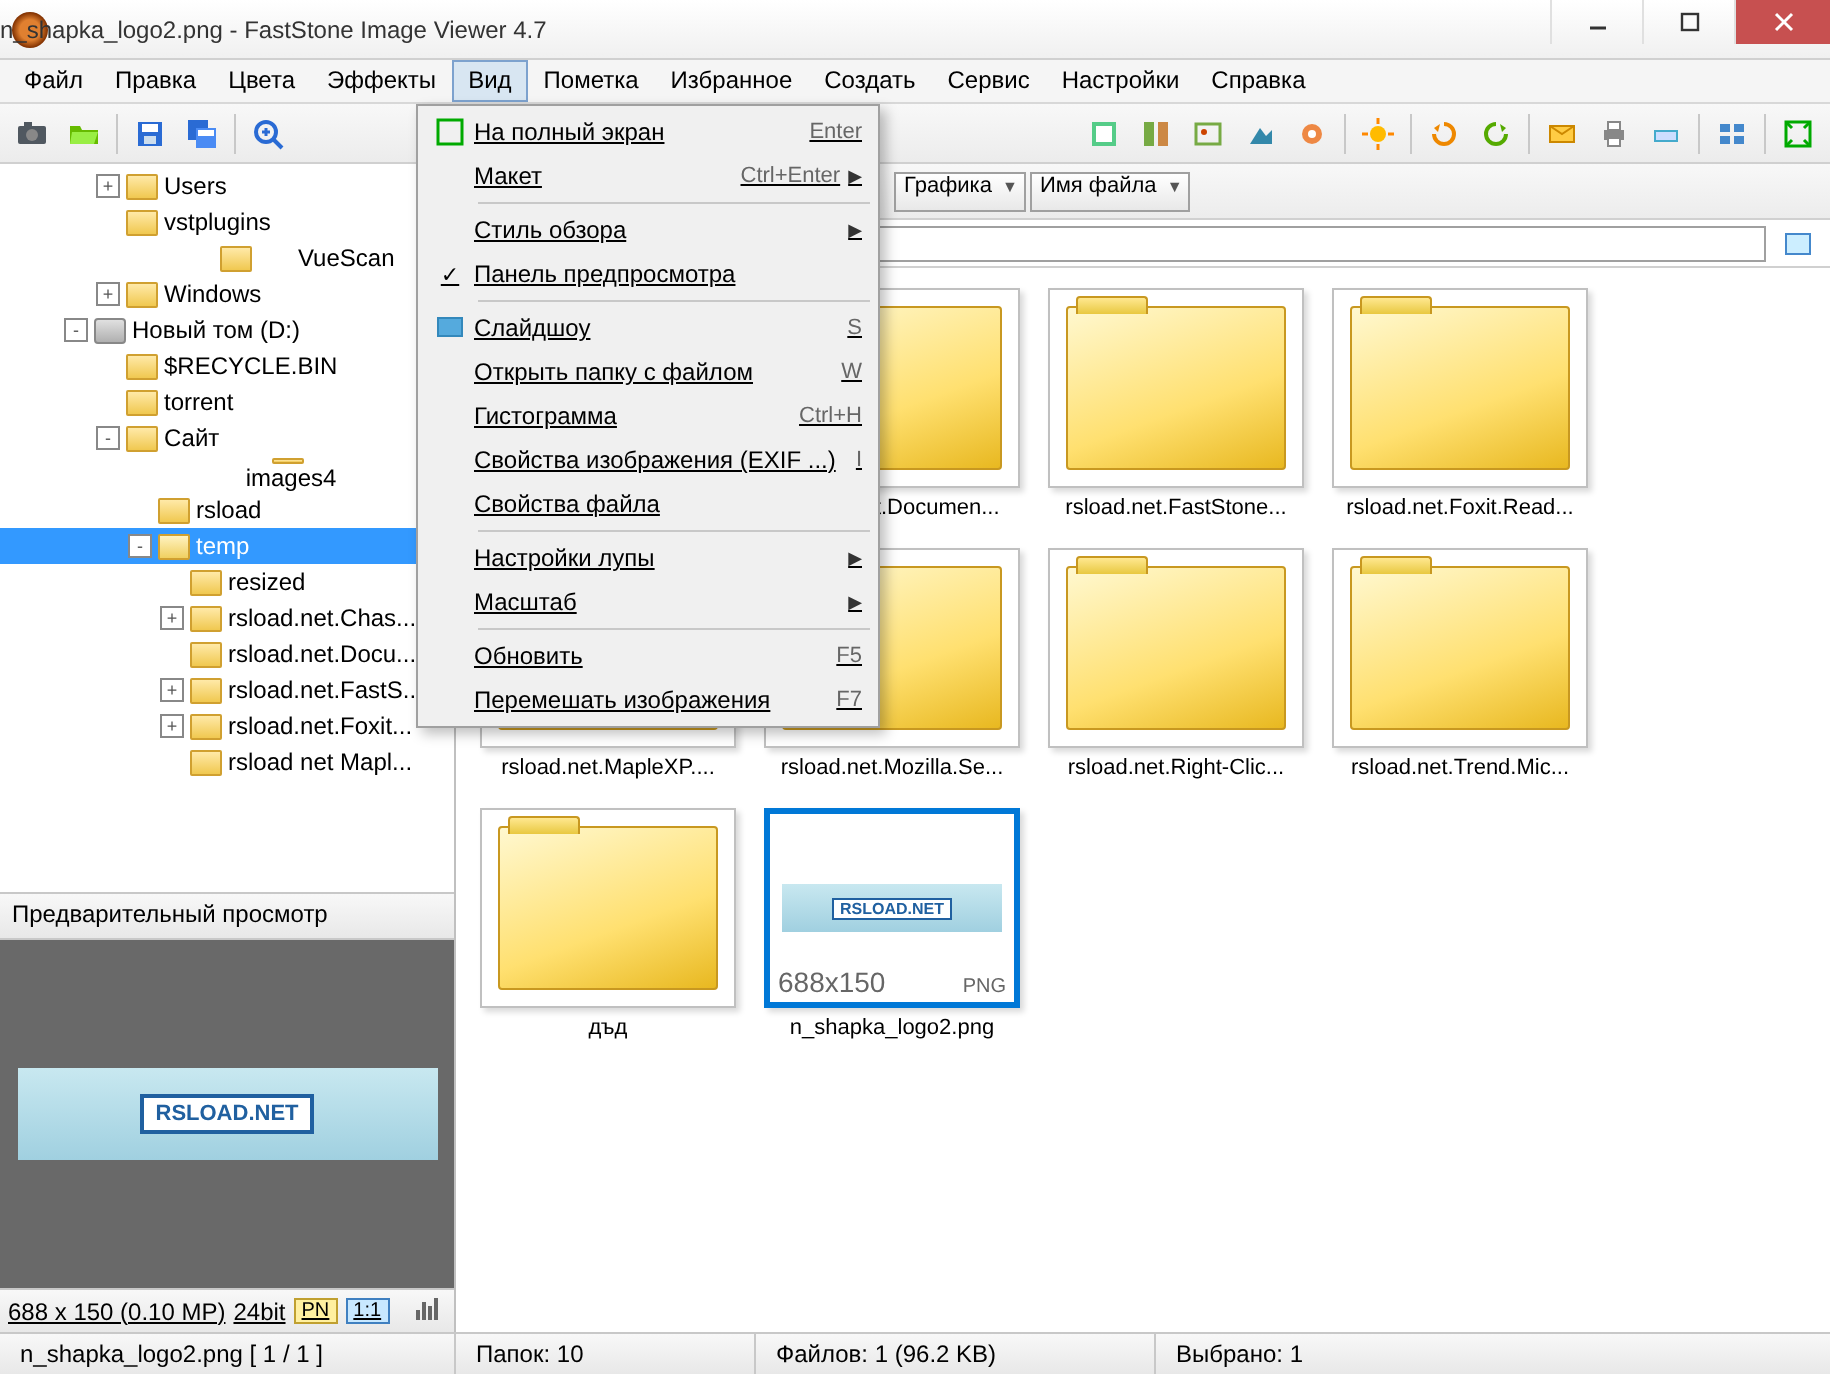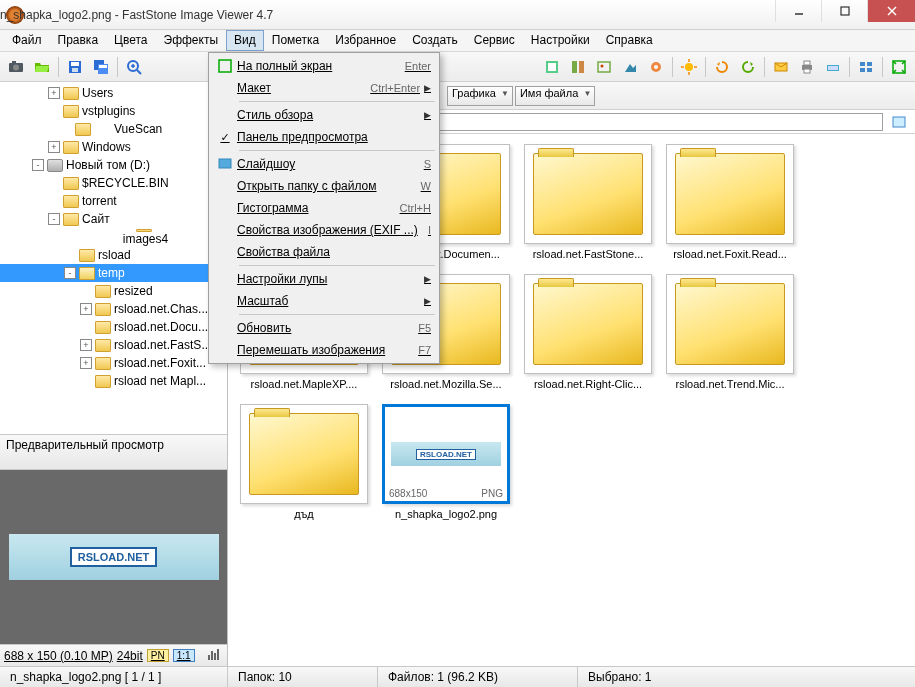--- a/index.html
+++ b/index.html
@@ -26,41 +26,41 @@
 .left { width: 228px; border-right: 1px solid #c0c0c0; display: flex; flex-direction: column; background: #fff; }
 .tree { flex: 1; overflow: auto; padding: 2px 0; }
 .tree-item { display: flex; align-items: center; height: 18px; cursor: pointer; white-space: nowrap; }
 .tree-item .exp { width: 12px; height: 12px; border: 1px solid #888; font-size: 9px; line-height: 10px; text-align: center; margin-right: 3px; color: #555; background:#fff; }
 .tree-item .noexp { width: 12px; height: 12px; margin-right: 3px; }
 .tree-item .fld { width: 16px; height: 13px; background: linear-gradient(#ffe9a8,#f0c850); border: 1px solid #d0a030; border-radius: 1px; margin-right: 3px; }
 .tree-item .drv { width: 16px; height: 13px; background: linear-gradient(#e0e0e0,#b0b0b0); border: 1px solid #888; border-radius: 2px; margin-right: 3px; }
 .tree-item.sel { background: #3399ff; color: #fff; }
 .tree-item.sel .fld { background: linear-gradient(#fff2c0,#f0d060); }
 
-.preview-hdr { height: 36px; background: linear-gradient(#f8f8f8,#e8e8e8); border-top: 1px solid #c8c8c8; border-bottom: 1px solid #c8c8c8; padding: 3px 6px; }
+.preview-hdr { height: 24px; background: linear-gradient(#f8f8f8,#e8e8e8); border-top: 1px solid #c8c8c8; border-bottom: 1px solid #c8c8c8; padding: 3px 6px; }
 .preview { height: 174px; background: #696969; display: flex; align-items: center; justify-content: center; position: relative; }
 .preview-img { width: 210px; height: 46px; background: linear-gradient(#c8e8f0,#a0d0e0); display:flex; align-items:center; justify-content:center; position:relative; }
 .preview-img .logo-box { background:#fff; border:2px solid #2060a0; padding:2px 6px; font-weight:bold; font-size:11px; color:#2060a0; }
 .info-bar { height: 22px; background: linear-gradient(#f8f8f8,#e8e8e8); border-top: 1px solid #c8c8c8; display: flex; align-items: center; padding: 0 4px; font-size: 11px; gap:4px;text-decoration:underline; }
 .info-badge { background:#fff0a0; border:1px solid #c0a030; padding:0 3px; font-size:10px; }
 
 .right { flex: 1; display: flex; flex-direction: column; background: #fff; }
 .toolbar2 { height: 28px; background: linear-gradient(#f8f8f8,#ececec); border-bottom: 1px solid #d0d0d0; display: flex; align-items: center; padding: 0 4px; gap: 2px; }
 .combo { height: 20px; border: 1px solid #a0a0a0; background: linear-gradient(#fff,#e8e8e8); padding: 0 16px 0 4px; font-size: 11px; position: relative; cursor:pointer; }
 .combo::after { content: "▼"; position: absolute; right: 3px; top: 2px; font-size: 8px; color: #555; }
 .path-bar { height: 24px; border-bottom: 1px solid #d0d0d0; display:flex; align-items:center; padding: 0 4px; gap:4px; }
 .path-input { flex:1; height:18px; border:1px solid #a0a0a0; padding:0 4px; font-size:11px; }
 
 .thumbs { flex: 1; overflow: auto; padding: 10px 12px; display: flex; flex-wrap: wrap; gap: 14px 14px; align-content: flex-start; }
 .thumb { width: 128px; }
 .thumb-box { width: 128px; height: 100px; border: 1px solid #c0c0c0; background: #fff; box-shadow: 2px 2px 3px rgba(0,0,0,.15); display:flex; align-items:center; justify-content:center; position:relative; }
 .thumb-box.folder .inner { width: 110px; height: 82px; background: linear-gradient(160deg,#fff8d0 0%, #ffe070 60%, #e8b820 100%); border: 1px solid #c89820; border-radius: 2px; position: relative; }
 .thumb-box.folder .inner::before { content:""; position:absolute; top:-6px; left:4px; width:34px; height:8px; background:linear-gradient(#ffe890,#e8c840); border:1px solid #c89820; border-bottom:none; border-radius:2px 2px 0 0; }
 .thumb-box.sel { border: 3px solid #0078d7; }
-.thumb-box .dims { position:absolute; bottom:2px; left:4px; font-size:10px; color:#666; }
+.thumb-box .dims { position:absolute; bottom:2px; left:4px; font-size:14px; color:#666; }
 .thumb-box .ext { position:absolute; bottom:2px; right:4px; font-size:10px; color:#666; }
 .thumb-label { text-align: center; font-size: 11px; margin-top: 4px; white-space: nowrap; overflow: hidden; text-overflow: ellipsis; }
 
 .statusbar { height: 21px; background: linear-gradient(#f8f8f8,#e8e8e8); border-top: 1px solid #c8c8c8; display: flex; align-items: center; font-size: 11px; }
 .statusbar > div { padding: 0 10px; border-right: 1px solid #c8c8c8; height:100%; display:flex; align-items:center; }
 
 
 .dropdown { position: absolute; top: 52px; left: 208px; width: 232px; background: #f0f0f0; border: 1px solid #a0a0a0; box-shadow: 3px 3px 6px rgba(0,0,0,.25); z-index: 100; padding: 2px; }
 .dd-item { height: 22px; display: flex; align-items: center; padding: 0 6px 0 2px; cursor: pointer; position:relative;text-decoration:underline; }
 .dd-item .ico-col { width: 24px; display:flex; align-items:center; justify-content:center; }
@@ -253,21 +253,21 @@
         <div class="tree-item" style="padding-left: 48px;">
           <span class="exp">+</span>
           <span class="fld"></span>
           <span>Users</span>
         </div>
         <div class="tree-item" style="padding-left: 48px;">
           <span class="noexp"></span>
           <span class="fld"></span>
           <span>vstplugins</span>
         </div>
-        <div class="tree-item" style="padding-left: 40px; gap: 20px;">
+        <div class="tree-item" style="padding-left: 75px; gap: 20px;">
           <span class="noexp"></span>
           <span class="fld"></span>
           <span>VueScan</span>
         </div>
         <div class="tree-item" style="padding-left: 48px;">
           <span class="exp">+</span>
           <span class="fld"></span>
           <span>Windows</span>
         </div>
         <div class="tree-item" style="padding-left: 32px;">

